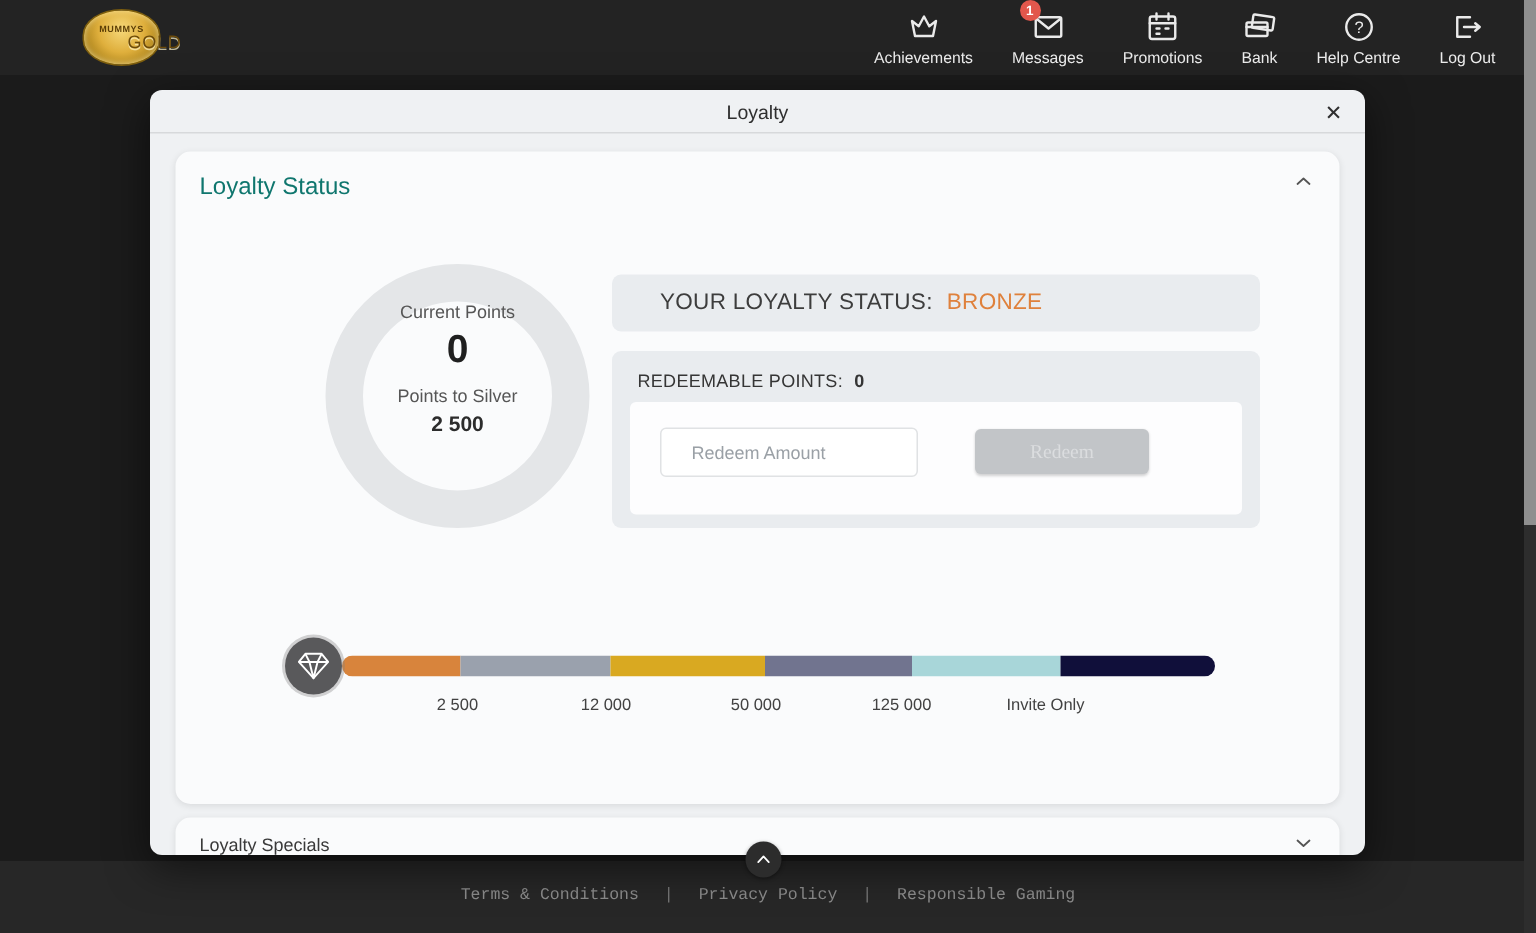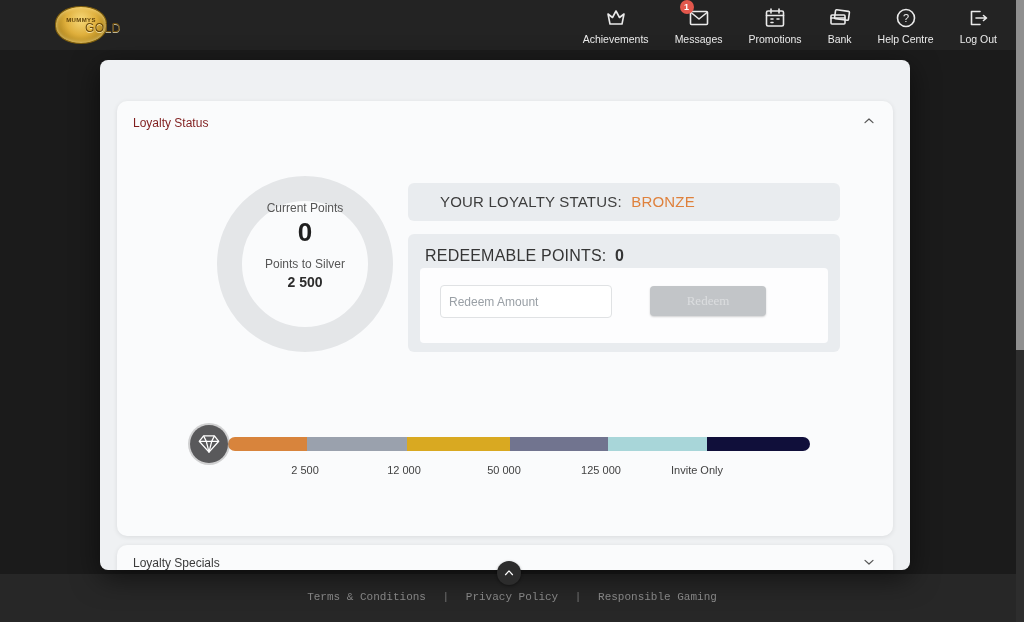--- a/index.html
+++ b/index.html
@@ -41,47 +41,47 @@
   .modal { position:absolute; left:100px; top:60px; width:810px; height:510px; background:#eff1f3;
            border-radius:8px; overflow:hidden; box-shadow:0 8px 28px rgba(0,0,0,.55); z-index:10; }
   .modal-header { position:relative; height:29px; border-bottom:1px solid #d7d9db; }
   .modal-title { text-align:center; line-height:29px; font-size:13px; color:#2f2f2f; }
   .modal-close { position:absolute; right:11px; top:5px; width:20px; height:20px; font-size:14px;
                  color:#2f2f2f; display:flex; align-items:center; justify-content:center; cursor:pointer; }
 
   .card { position:absolute; left:17px; width:776px; background:#fafbfc; border-radius:10px;
           box-shadow:0 1px 5px rgba(0,0,0,.09); }
   .status-card { top:41px; height:435px; }
-  .card-title { position:absolute; left:16px; top:15px; font-size:12px; color:#7f1d1d; }
+  .card-title { position:absolute; left:16px; top:15px; font-size:16px; color:#0f766e; }
   .collapse-toggle { position:absolute; right:16px; top:12px; width:16px; height:16px; cursor:pointer; }
   .collapse-toggle svg { stroke:#555; fill:none; stroke-width:1.8; stroke-linecap:round; stroke-linejoin:round; }
 
   
   .ring { position:absolute; left:100px; top:75px; width:176px; height:176px; border-radius:50%;
           border:25px solid #e4e6e8; display:flex; flex-direction:column; align-items:center;
           justify-content:flex-start; text-align:center; }
   .ring .cap-label { font-size:12px; color:#565656; }
   .ring .cap-value { font-size:26px; font-weight:bold; color:#1f1f1f; margin:2px 0 9px; }
   .ring .pts-label { font-size:12px; color:#565656; }
   .ring .pts-value { font-size:14px; font-weight:bold; color:#2c2c2c; margin-top:3px; }
 
   
   .status-banner { position:absolute; left:291px; top:82px; width:432px; height:38px; background:#e9ecef;
                    border-radius:6px; line-height:38px; padding-left:32px; font-size:15px; color:#3d3d3d;
                    letter-spacing:.2px; }
   .status-banner .tier { font-weight:500; margin-left:5px; }
 
   .redeem-panel { position:absolute; left:291px; top:133px; width:432px; height:118px;
                   background:#e9ecef; border-radius:6px; }
-  .redeem-title { position:absolute; left:17px; top:13px; font-size:16px; color:#353535; letter-spacing:.2px; }
+  .redeem-title { position:absolute; left:17px; top:13px; font-size:12px; color:#353535; letter-spacing:.2px; }
   .redeem-title b { margin-left:4px; }
   .redeem-inner { position:absolute; left:12px; top:34px; width:408px; height:75px; background:#fdfdfe;
                   border-radius:4px; }
   .redeem-input { position:absolute; left:20px; top:17px; width:172px; height:33px; border:1px solid #e0e2e4;
-                  border-radius:4px; background:#fff; padding:0 8px; font-size:12px; color:#333;
+                  border-radius:4px; background:#fff; padding:0 20px; font-size:12px; color:#333;
                   font-family:"Liberation Sans", sans-serif; outline:none; }
   .redeem-input::placeholder { color:#9aa0a6; }
   .redeem-btn { position:absolute; left:230px; top:18px; width:116px; height:30px; border:none;
                 border-radius:4px; background:#c2c5c8; color:#dbdddf; font-size:13px;
                 font-family:Liberation Serif, serif; box-shadow:0 1px 2px rgba(0,0,0,.18); }
 
   
   .tier-bar { position:absolute; left:111px; top:336px; width:582px; height:14px; border-radius:7px;
               overflow:hidden; display:flex; }
   .seg { height:14px; }
@@ -173,20 +173,24 @@
             <path d="M14 5.5 H5.5 v13 H14 M10 12 h10 M17.5 9.5 L20.5 12 L17.5 14.5"></path>
           </svg>
       </span>
       <span class="lbl">Log Out</span>
     </div>
 
   </div>
 </div>
 
 <div class="modal">
+  <div class="modal-header">
+    <div class="modal-title">Loyalty</div>
+    <div class="modal-close">✕</div>
+  </div>
 
   <div class="card status-card">
     <div class="card-title">Loyalty Status</div>
     <div class="collapse-toggle">
       <svg width="16" height="16" viewBox="0 0 24 24">
           <path d="M6 14.5 L12 9 L18 14.5"></path>
         </svg>
     </div>
 
     <div class="ring">

